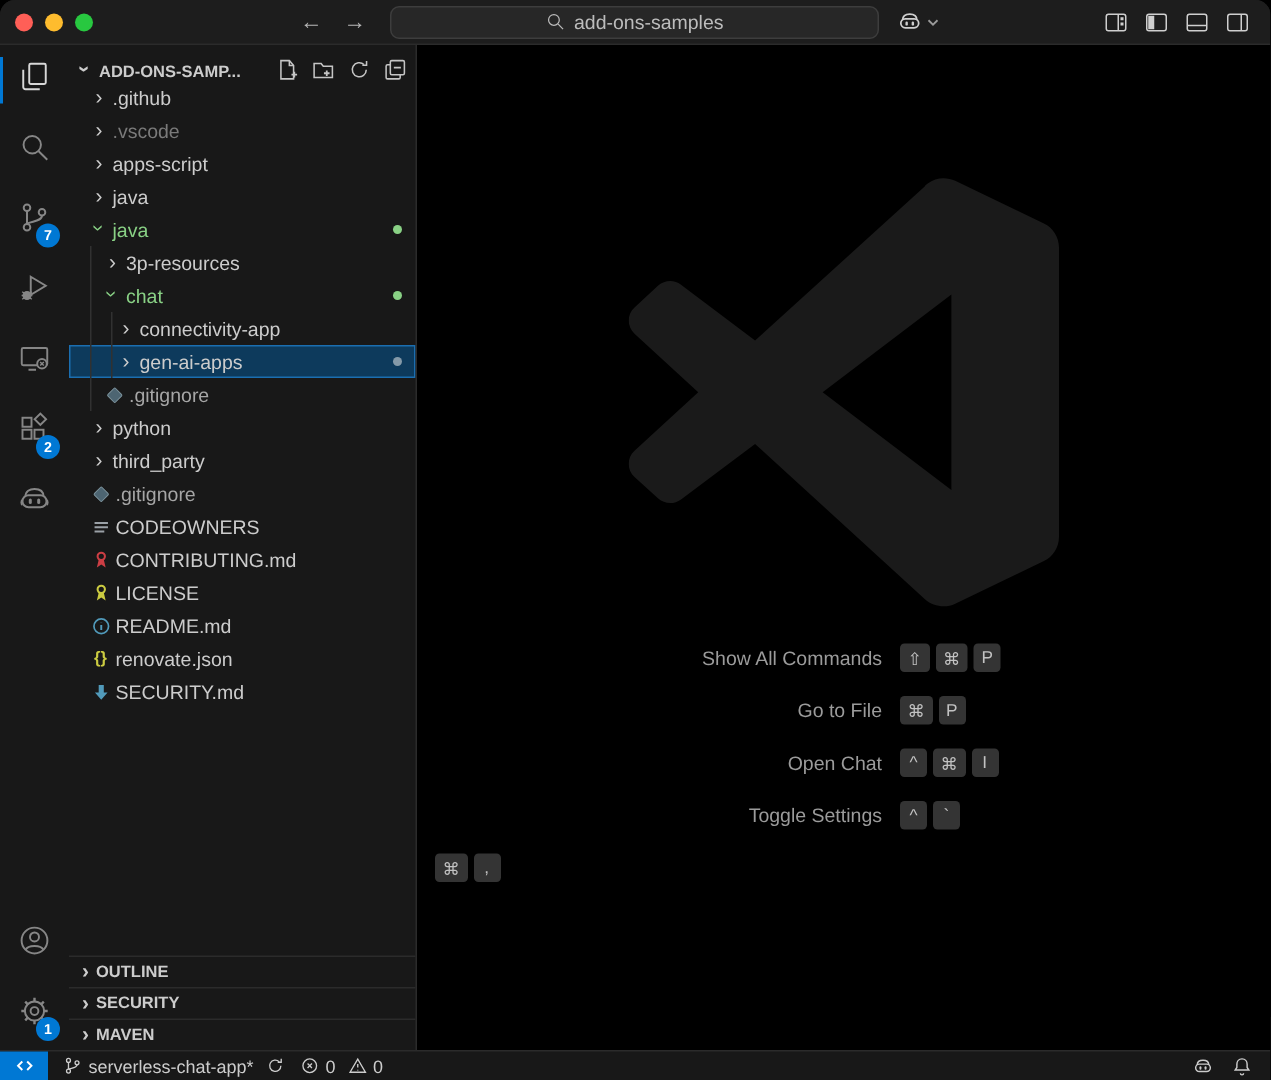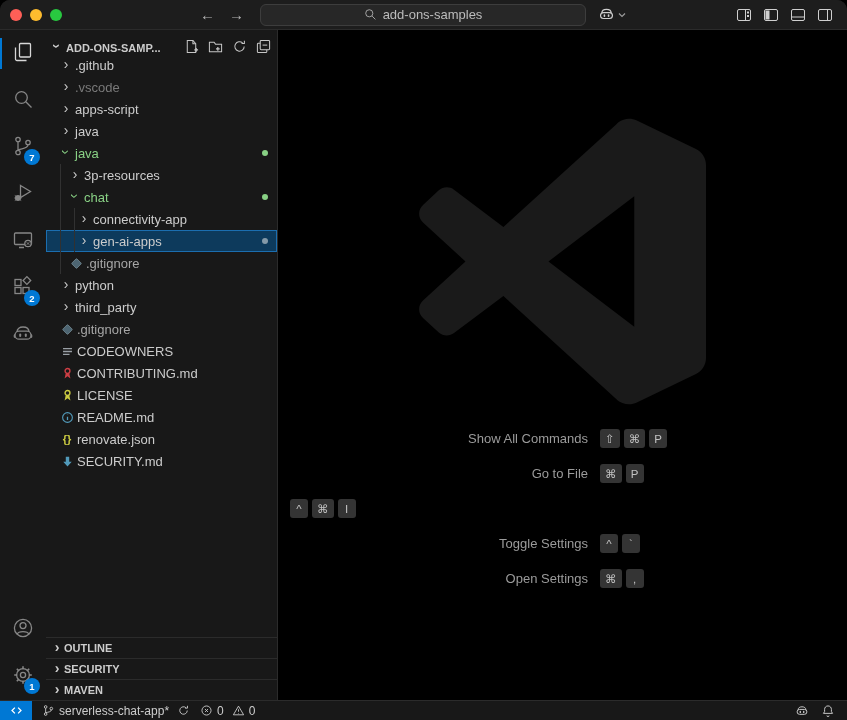--- a/index.html
+++ b/index.html
@@ -388,35 +388,35 @@
             </span>
           </div>
           <div class="sc-row">
             <span class="sc-label">Go to File</span>
             <span class="sc-keys">
               <span class="key">⌘</span>
               <span class="key">P</span>
             </span>
           </div>
           <div class="sc-row">
+            <span class="sc-label">Open Chat</span>
             <span class="sc-keys">
               <span class="key">^</span>
               <span class="key">⌘</span>
               <span class="key">I</span>
             </span>
           </div>
           <div class="sc-row">
             <span class="sc-label">Toggle Settings</span>
             <span class="sc-keys">
               <span class="key">^</span>
               <span class="key">`</span>
             </span>
           </div>
           <div class="sc-row">
-            <span class="sc-label">Open Settings</span>
             <span class="sc-keys">
               <span class="key">⌘</span>
               <span class="key">,</span>
             </span>
           </div>
         </div>
     </div>
   </div>
 
   <div class="statusbar">

